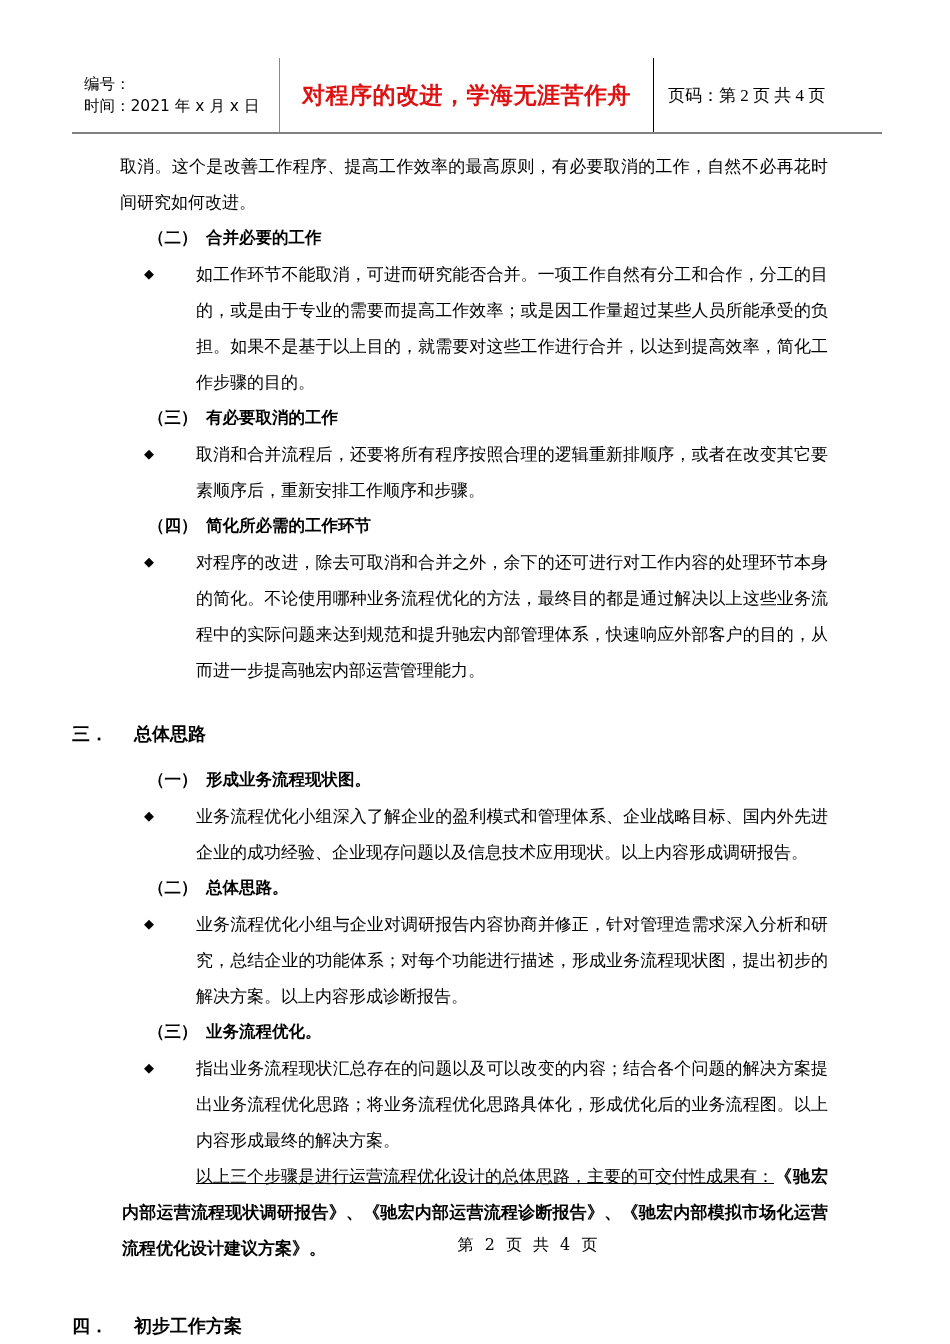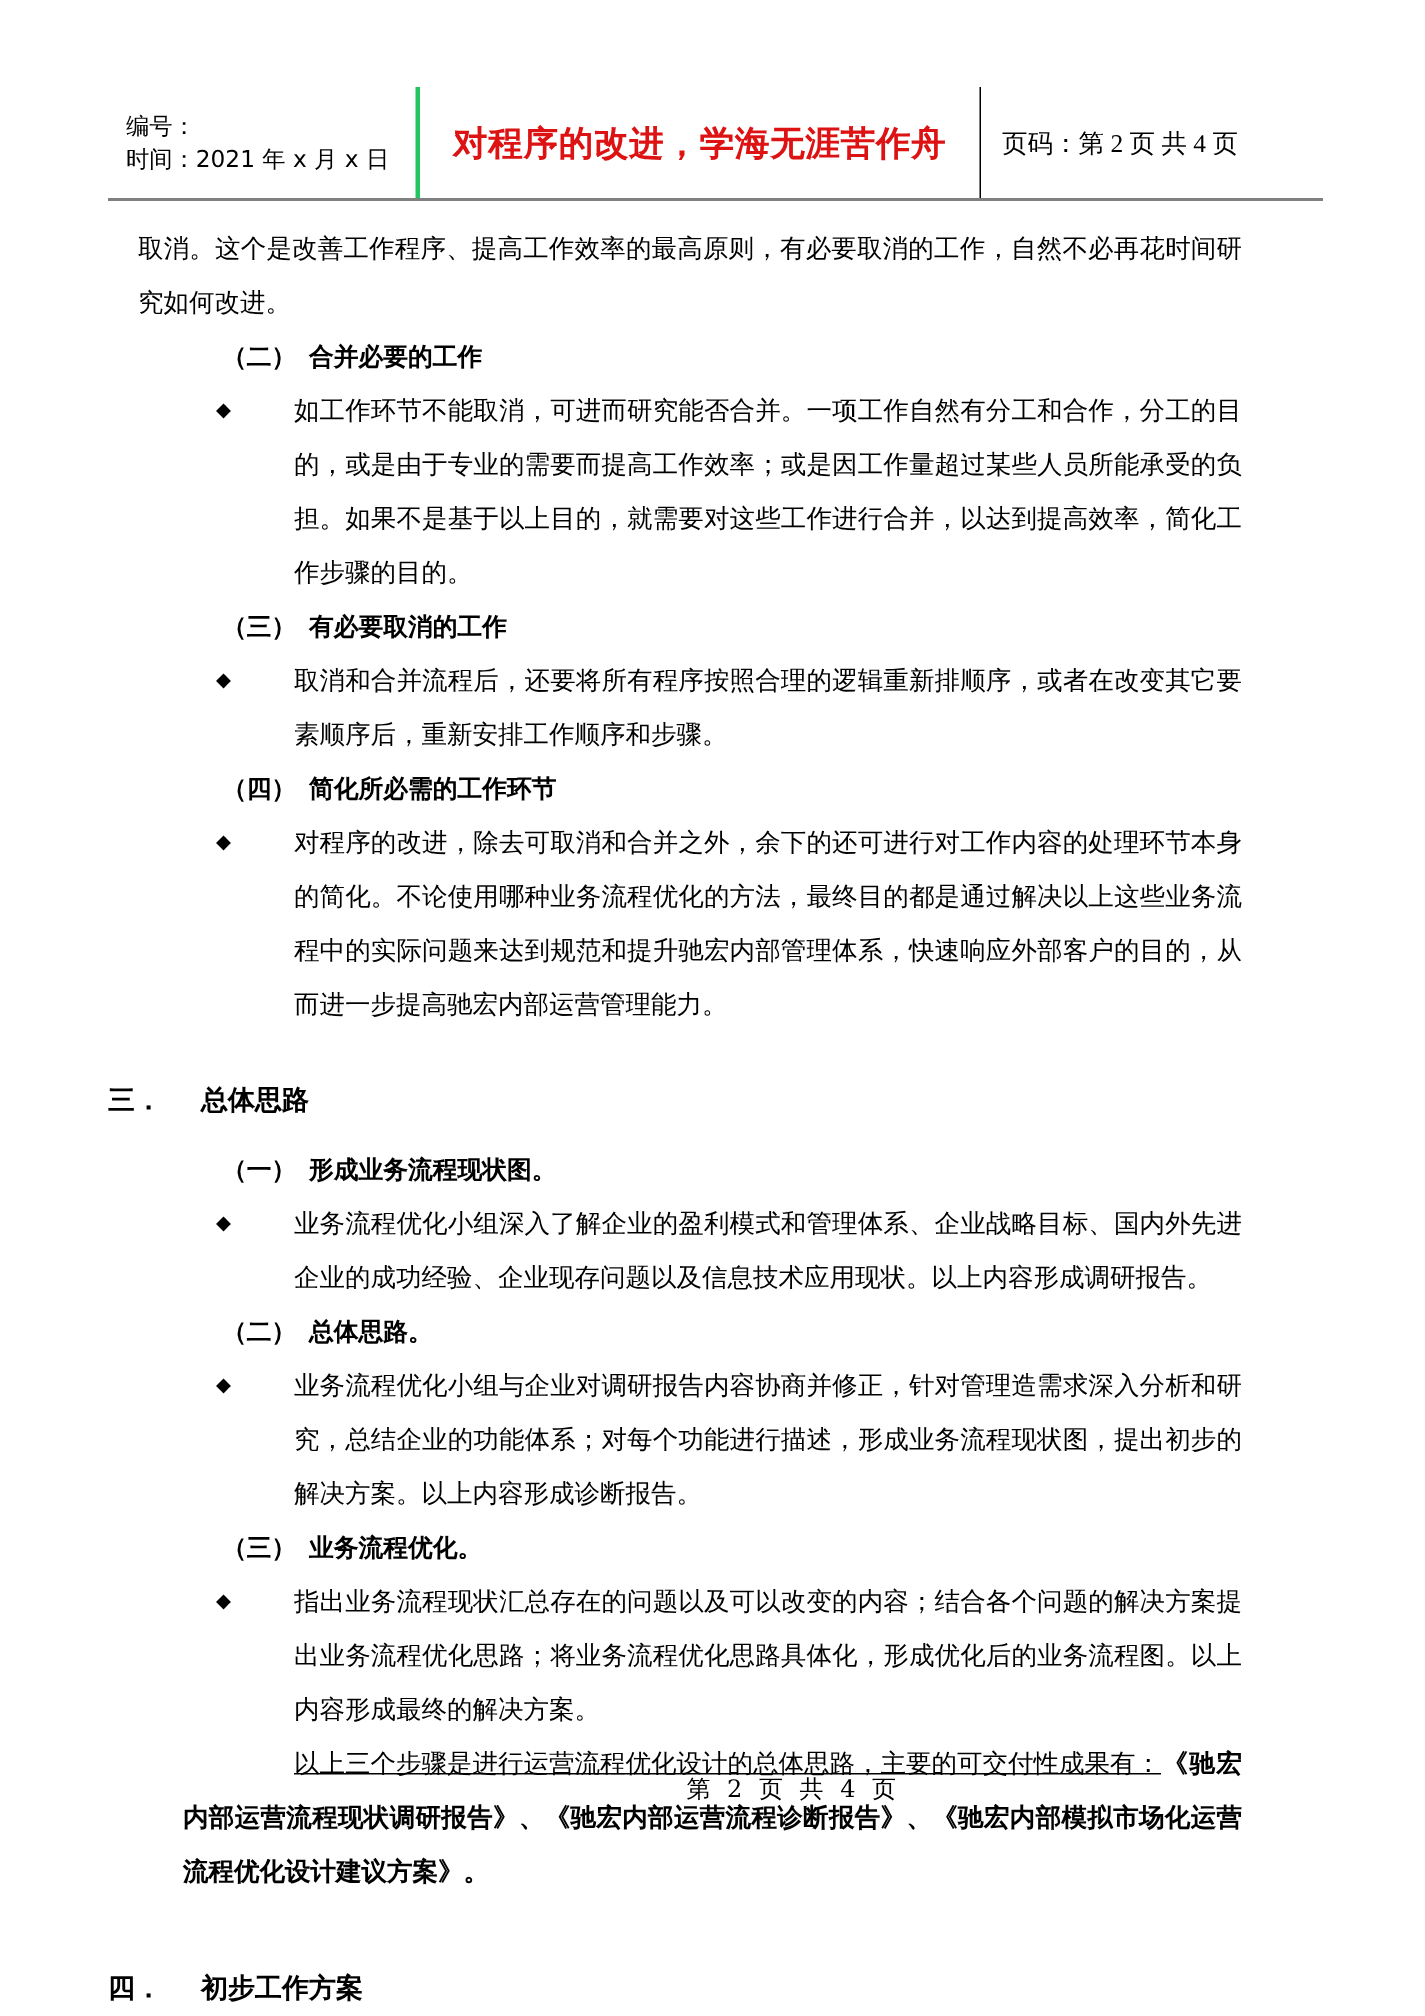--- a/index.html
+++ b/index.html
@@ -40,21 +40,21 @@
   }
   .hcell {
     display: flex;
     flex-direction: column;
     justify-content: center;
     box-sizing: border-box;
   }
   .hcell-left {
     width: 208px;
     padding-left: 12px;
-    border-right: 3px solid #22c55e;
+    border-right: 1px solid #22c55e;
   }
   .hcell-mid {
     flex: 1;
     border-right: 1px solid #000000;
     align-items: center;
     justify-content: center;
   }
   .hcell-right {
     width: 228px;
     padding-left: 14px;
@@ -89,21 +89,21 @@
 
   .para {
     font-size: 17px;
     line-height: 36px;
     text-align: justify;
     text-justify: inter-ideograph;
   }
 
   
   .block-text {
-    margin-left: 92px;
+    margin-left: 120px;
     margin-right: 122px;
   }
 
   
   .num-head {
     margin-left: 148px;
     margin-right: 122px;
     font-weight: bold;
     font-size: 16.5px;
     line-height: 36px;
@@ -181,21 +181,21 @@
     display: inline-block;
     margin-left: 74px;
     text-decoration: underline;
   }
   .bold-run { font-weight: bold; }
 
   
   .footer {
     position: absolute;
     left: 0;
-    top: 1183px;
+    top: 1235px;
     width: 950px;
     text-align: center;
   }
   .footer-inner {
     display: inline-block;
     margin-left: 108px;
     font-size: 16px;
     letter-spacing: 3px;
     font-family: "DejaVu Serif", "Liberation Serif", serif;
     white-space: nowrap;

